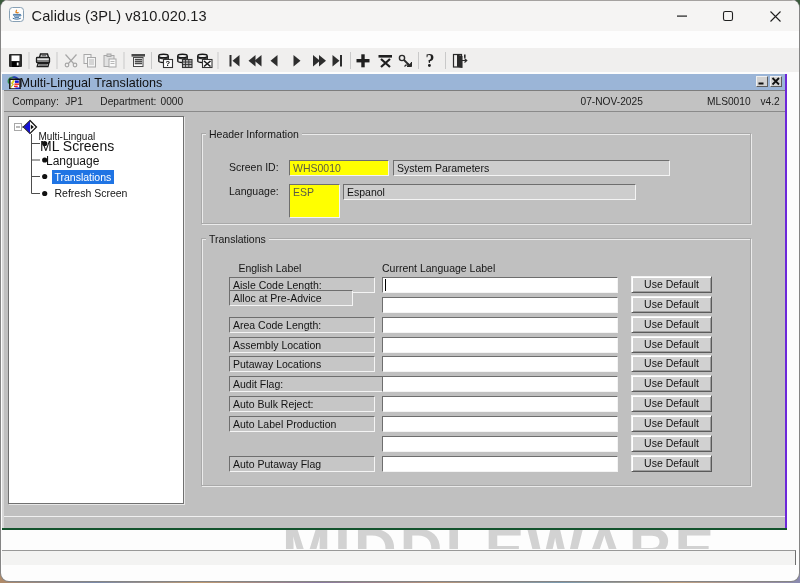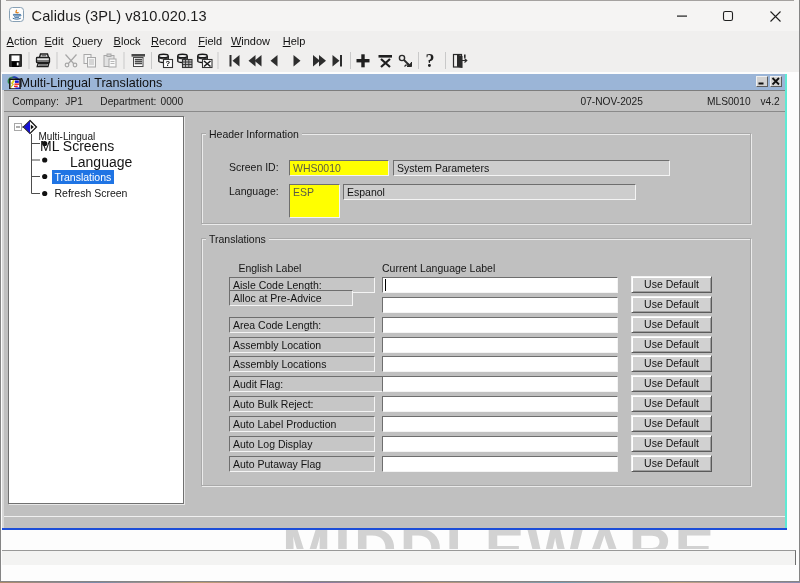--- a/index.html
+++ b/index.html
@@ -1,32 +1,32 @@
 <!DOCTYPE html>
 <html><head><meta charset="utf-8"><style>
 html,body{margin:0;padding:0;width:800px;height:583px;overflow:hidden}
 body{font-family:"Liberation Sans",sans-serif;background:linear-gradient(90deg,#b08a68 0%,#7a8aaa 12%,#c09a70 25%,#8a7aa0 40%,#b89478 55%,#7a9ab0 70%,#c0a080 85%,#8a8ab0 100%);position:relative}
 body::before{content:'';position:absolute;left:0;top:0;width:100%;height:560px;background:linear-gradient(180deg,#3a5a3a 0%,#2e4662 20%,#585a86 40%,#3f6f74 60%,#5a5a70 85%,#6a5a50 100%)}
-#win{position:absolute;left:1px;top:0px;width:798px;height:581px;background:#fdfdfd;border-radius:0;box-shadow:0 0 0 1px #858585;overflow:hidden}
+#win{position:absolute;left:1px;top:0px;width:798px;height:581px;background:#fdfdfd;border-radius:8px;box-shadow:0 0 0 1px #858585;overflow:hidden}
 #topline{position:absolute;left:5px;top:0;width:788px;height:1px;background:#a5a2a0;z-index:50}
 
 #titlebar{position:absolute;left:0;top:0;width:100%;height:31px;background:#f5f4f3}
 #title-text{position:absolute;left:30.5px;top:8px;font-size:14.6px;color:#1c1c1c;white-space:pre;letter-spacing:0.1px}
 
 .wc{position:absolute;top:0;height:32px}
 
 #menubar{position:absolute;left:0;top:31px;width:100%;height:17px;background:#f0efee;font-size:11px;color:#111}
 .mi{position:absolute;top:4.2px;white-space:pre}
 
 #toolbar{position:absolute;left:0;top:48px;width:100%;height:24px;background:#f0efee}
 
 #mdi{position:absolute;left:0;top:72px;width:100%;height:477px;background:#fdfdfd;overflow:hidden}
 #watermark{position:absolute;left:281px;top:444px;font-size:59px;font-weight:bold;letter-spacing:3.2px;color:#d2d2d2;white-space:pre}
 
-#child{position:absolute;left:1px;top:2px;width:785px;height:454px;background:#5eead4;border-bottom:2px solid #1d4ed8}
+#child{position:absolute;left:1px;top:2px;width:785px;height:454px;background:#6d28d9;border-bottom:2px solid #14532d}
 #childR{position:absolute;left:784px;top:2px;width:2px;height:456px;background:#6a6a6a}
 #ctitle{position:absolute;left:0;top:0;width:783px;height:17px;background:#9bb5d7;border-bottom:1px solid #7d7d7d;box-sizing:border-box;height:17px}
 #ctitle-text{position:absolute;left:17.5px;top:1.5px;font-size:12.6px;color:#101010}
 .cbtn{position:absolute;top:2px;width:12px;height:11px;background:#d2d2d2;border:1px solid;border-color:#f0f0f0 #5c5c5c #5c5c5c #f0f0f0;box-sizing:border-box}
 .cbtn svg{display:block}
 
 #companybar{position:absolute;left:0;top:17px;width:783px;height:21px;background:#c2c2c2;border-bottom:1px solid #8a8a8a;box-sizing:border-box;font-size:10.2px;color:#1c1c1c}
 #companybar span{position:absolute;top:4.5px;white-space:pre}
 #canvas{position:absolute;left:0;top:38px;width:783px;height:404px;background:#c0c0c0}
 #filler{position:absolute;left:0;top:442px;width:783px;height:12px;background:#c0c0c0;border-top:1px solid #f0f0f0;box-sizing:border-box}
@@ -67,30 +67,20 @@
       <path d="M5.5 10.6 L10 10.6" stroke="#3a6da0" stroke-width="0.8"></path>
     </svg>
     <span id="title-text">Calidus (3PL) v810.020.13</span>
     <svg class="wc" style="left:660px" width="137" height="32" viewBox="0 0 137 32">
       <rect x="16" y="15.5" width="10" height="1.2" fill="#1f1f1f"></rect>
       <rect x="62.5" y="11.5" width="9" height="9" rx="1.8" fill="none" stroke="#1f1f1f" stroke-width="1.1"></rect>
       <path d="M109.5 11.5 L119.5 21.5 M119.5 11.5 L109.5 21.5" stroke="#1f1f1f" stroke-width="1.1"></path>
     </svg>
   </div>
 
-  <div id="menubar">
-    <span class="mi" style="left:5.6px"><u>A</u>ction</span>
-    <span class="mi" style="left:43.5px"><u>E</u>dit</span>
-    <span class="mi" style="left:71.6px"><u>Q</u>uery</span>
-    <span class="mi" style="left:112.6px"><u>B</u>lock</span>
-    <span class="mi" style="left:150px"><u>R</u>ecord</span>
-    <span class="mi" style="left:197.3px"><u>F</u>ield</span>
-    <span class="mi" style="left:229.9px"><u>W</u>indow</span>
-    <span class="mi" style="left:281.7px"><u>H</u>elp</span>
-  </div>
 
   <div id="toolbar">
   <svg width="800" height="24" viewBox="0 48 800 24">
     <g stroke="#c9c9c9" stroke-width="1">
       <line x1="28" y1="52" x2="28" y2="69"></line>
           <line x1="56" y1="52" x2="56" y2="69"></line>
       <line x1="123" y1="52" x2="123" y2="69"></line>
           <line x1="150.5" y1="52" x2="150.5" y2="69"></line>
       <line x1="217" y1="52" x2="217" y2="69"></line>
           <line x1="349.5" y1="52" x2="349.5" y2="69"></line>
@@ -259,21 +249,21 @@
             <path d="M21 3.5 L27.5 10 L21 16.5 L14.5 10 Z" fill="#fff" stroke="#111" stroke-width="1.2"></path>
             <path d="M15 10 L21 4 L21 16 Z" fill="#1612d6"></path>
             <path d="M21.8 7.5 L24.8 10 L21.8 12.5 Z" fill="#111"></path>
             <circle cx="35.7" cy="26.5" r="2.6" fill="#111"></circle>
             <circle cx="35.7" cy="43" r="2.6" fill="#111"></circle>
             <circle cx="35.7" cy="59.5" r="2.6" fill="#111"></circle>
             <circle cx="35.7" cy="76.5" r="2.6" fill="#111"></circle>
           </svg>
           <span style="position:absolute;left:29.5px;top:14px;font-size:10px;color:#141414">Multi-Lingual</span>
           <span style="position:absolute;left:31px;top:20.5px;font-size:14px;color:#141414">ML Screens</span>
-          <span style="position:absolute;left:61px;top:37px;font-size:14px;color:#141414">Language</span>
+          <span style="position:absolute;left:37px;top:37px;font-size:12px;color:#141414">Language</span>
           <span style="position:absolute;left:43px;top:52.5px;font-size:10.5px;color:#fff;background:#1f74e4;padding:1px 2.5px">Translations</span>
           <span style="position:absolute;left:45.5px;top:70px;font-size:10.5px;color:#141414">Refresh Screen</span>
         </div>
 
         <div class="fs" id="fs1">
             <span class="legend">Header Information</span>
           </div>
         <span class="flabel" style="left:227px;top:49px">Screen ID:</span>
         <div class="sunk ybox" style="left:287px;top:47.5px;width:100px;height:16.5px"><span class="txt ydim">WHS0010</span></div>
         <div class="sunk gbox" style="left:391px;top:47.5px;width:277px;height:16.5px"><span class="txt">System Parameters</span></div>
@@ -292,33 +282,32 @@
         <div class="btn" style="left:629px;top:164.0px">Use Default</div>
         <div class="sunk lbox" style="left:227px;top:178px;width:124px;height:16px"><span class="txt">Alloc at Pre-Advice</span></div>
         <div class="sunk wbox" style="left:380px;top:184.8px;width:236px;height:16px"></div>
         <div class="btn" style="left:629px;top:183.8px">Use Default</div>
         <div class="sunk lbox" style="left:227px;top:204.7px;width:146px;height:16px"><span class="txt">Area Code Length:</span></div>
         <div class="sunk wbox" style="left:380px;top:204.7px;width:236px;height:16px"></div>
         <div class="btn" style="left:629px;top:203.7px">Use Default</div>
         <div class="sunk lbox" style="left:227px;top:224.6px;width:146px;height:16px"><span class="txt">Assembly Location</span></div>
         <div class="sunk wbox" style="left:380px;top:224.6px;width:236px;height:16px"></div>
         <div class="btn" style="left:629px;top:223.6px">Use Default</div>
-        <div class="sunk lbox" style="left:227px;top:244.4px;width:146px;height:16px"><span class="txt">Assembly Locations</span></div>
+        <div class="sunk lbox" style="left:227px;top:244.4px;width:146px;height:16px"><span class="txt">Putaway Locations</span></div>
         <div class="sunk wbox" style="left:380px;top:244.4px;width:236px;height:16px"></div>
         <div class="btn" style="left:629px;top:243.4px">Use Default</div>
         <div class="sunk lbox" style="left:227px;top:264.2px;width:172px;height:16px"><span class="txt">Audit Flag:</span></div>
         <div class="sunk wbox" style="left:380px;top:264.2px;width:236px;height:16px"></div>
         <div class="btn" style="left:629px;top:263.2px">Use Default</div>
         <div class="sunk lbox" style="left:227px;top:284.1px;width:146px;height:16px"><span class="txt">Auto Bulk Reject:</span></div>
         <div class="sunk wbox" style="left:380px;top:284.1px;width:236px;height:16px"></div>
         <div class="btn" style="left:629px;top:283.1px">Use Default</div>
         <div class="sunk lbox" style="left:227px;top:304.0px;width:146px;height:16px"><span class="txt">Auto Label Production</span></div>
         <div class="sunk wbox" style="left:380px;top:304.0px;width:236px;height:16px"></div>
         <div class="btn" style="left:629px;top:303.0px">Use Default</div>
-        <div class="sunk lbox" style="left:227px;top:323.8px;width:146px;height:16px"><span class="txt">Auto Log Display</span></div>
         <div class="sunk wbox" style="left:380px;top:323.8px;width:236px;height:16px"></div>
         <div class="btn" style="left:629px;top:322.8px">Use Default</div>
         <div class="sunk lbox" style="left:227px;top:343.6px;width:146px;height:16px"><span class="txt">Auto Putaway Flag</span></div>
         <div class="sunk wbox" style="left:380px;top:343.6px;width:236px;height:16px"></div>
         <div class="btn" style="left:629px;top:342.6px">Use Default</div>
       </div>
       <div id="filler"></div>
     </div>
   </div>
 

